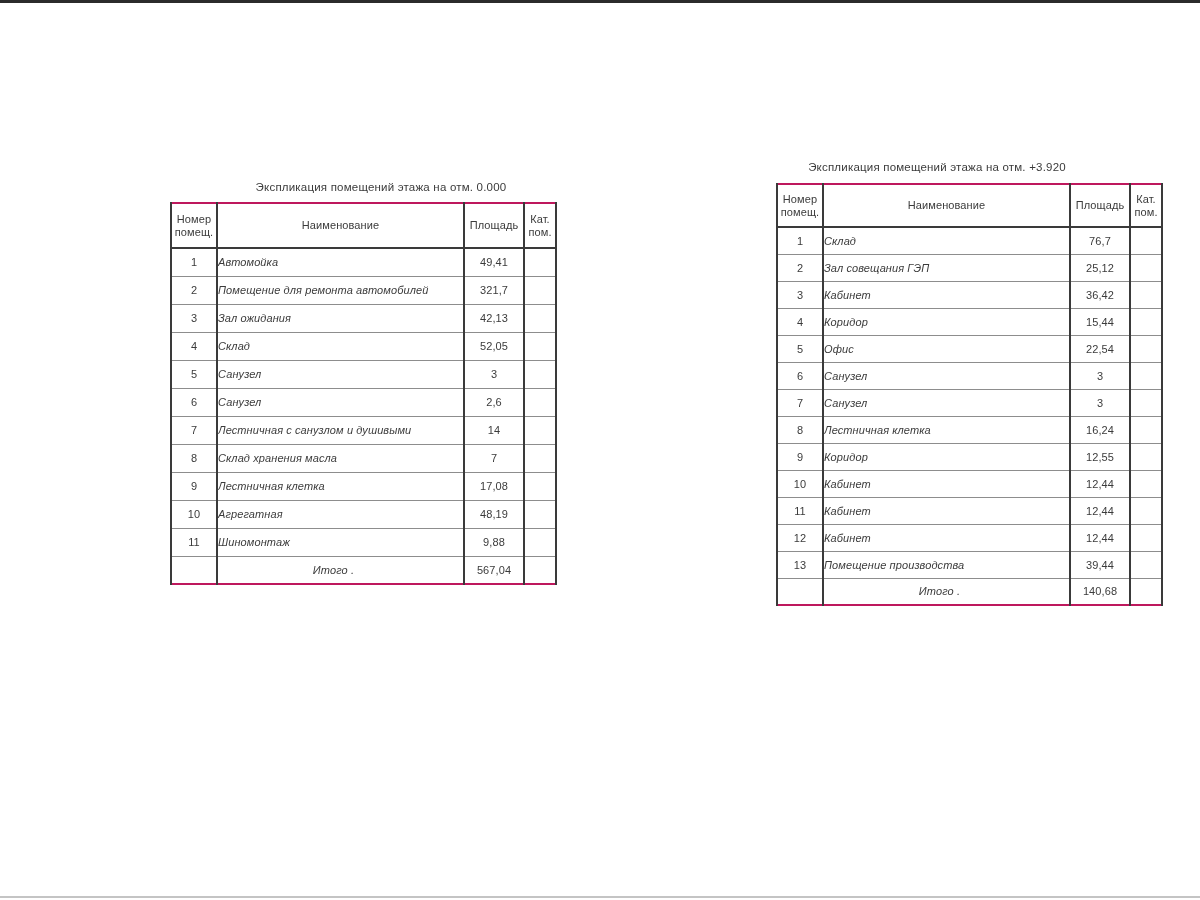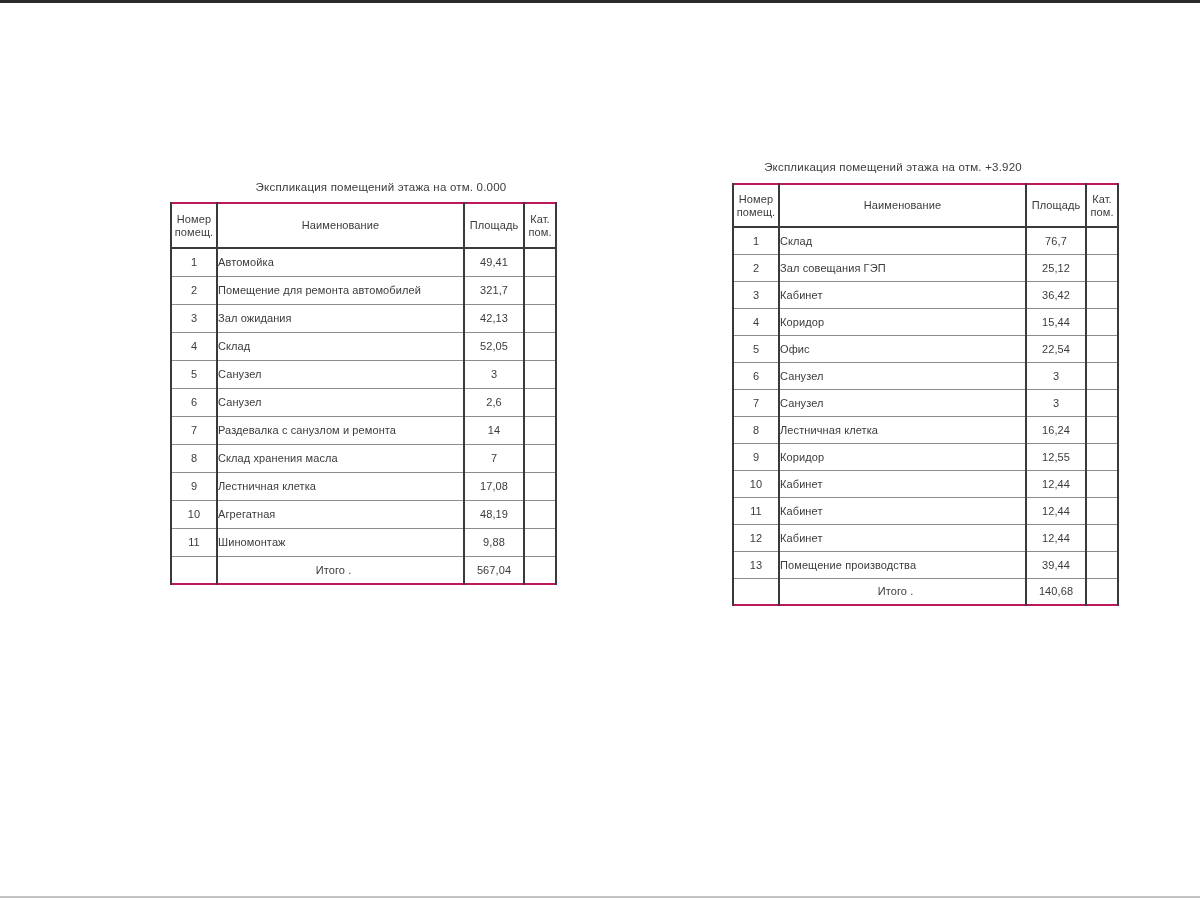--- a/index.html
+++ b/index.html
@@ -19,21 +19,21 @@
     width: 1200px; height: 3px;
     background: #2b2b2b;
   }
   .edge-bottom {
     position: absolute; left: 0; top: 896px;
     width: 1200px; height: 2px;
     background: #c4c4c4;
   }
   .table-block { position: absolute; }
   .tb-0 { left: 170px; top: 181px; width: 422px; }
-  .tb-1 { left: 732px; top: 161px; width: 322px; }
+  .tb-1 { left: 776px; top: 161px; width: 322px; }
 
   .table-title {
     text-align: center;
     font-size: 11.5px;
     color: #3b3b3b;
     letter-spacing: 0.2px;
     white-space: nowrap;
   }
   .tb-0 .table-title { margin-bottom: 9px; }
   .tb-1 .table-title { margin-bottom: 10px; }
@@ -68,21 +68,21 @@
     white-space: normal;
     line-height: 13px;
     text-align: center;
   }
   .tb-0 thead tr { height: 45px; }
   .tb-0 tbody tr { height: 28px; }
   .tb-1 thead tr { height: 43px; }
   .tb-1 tbody tr { height: 27px; }
 
   .c-num, .c-area, .c-cat { text-align: center; }
-  .c-name { text-align: left; padding-left: 9px; }
+  .c-name { text-align: left; padding-left: 9px; font-style: italic; }
   .total-row .total-label { text-align: center; padding-right: 14px; padding-left: 0; margin-left: 36px; }
 </style>
 </head>
 <body>
 
 <div class="edge-top"></div>
 <div class="edge-bottom"></div>
 
 <div id="tables-root">
     <div class="table-block tb-0">
@@ -134,21 +134,21 @@
       <td class="c-cat"></td>
     </tr>
           <tr>
       <td class="c-num">6</td>
       <td class="c-name">Санузел</td>
       <td class="c-area">2,6</td>
       <td class="c-cat"></td>
     </tr>
           <tr>
       <td class="c-num">7</td>
-      <td class="c-name">Раздевалка с санузлом и ремонта</td>
+      <td class="c-name">Лестничная с санузлом и душивыми</td>
       <td class="c-area">14</td>
       <td class="c-cat"></td>
     </tr>
           <tr>
       <td class="c-num">8</td>
       <td class="c-name">Склад хранения масла</td>
       <td class="c-area">7</td>
       <td class="c-cat"></td>
     </tr>
           <tr>

